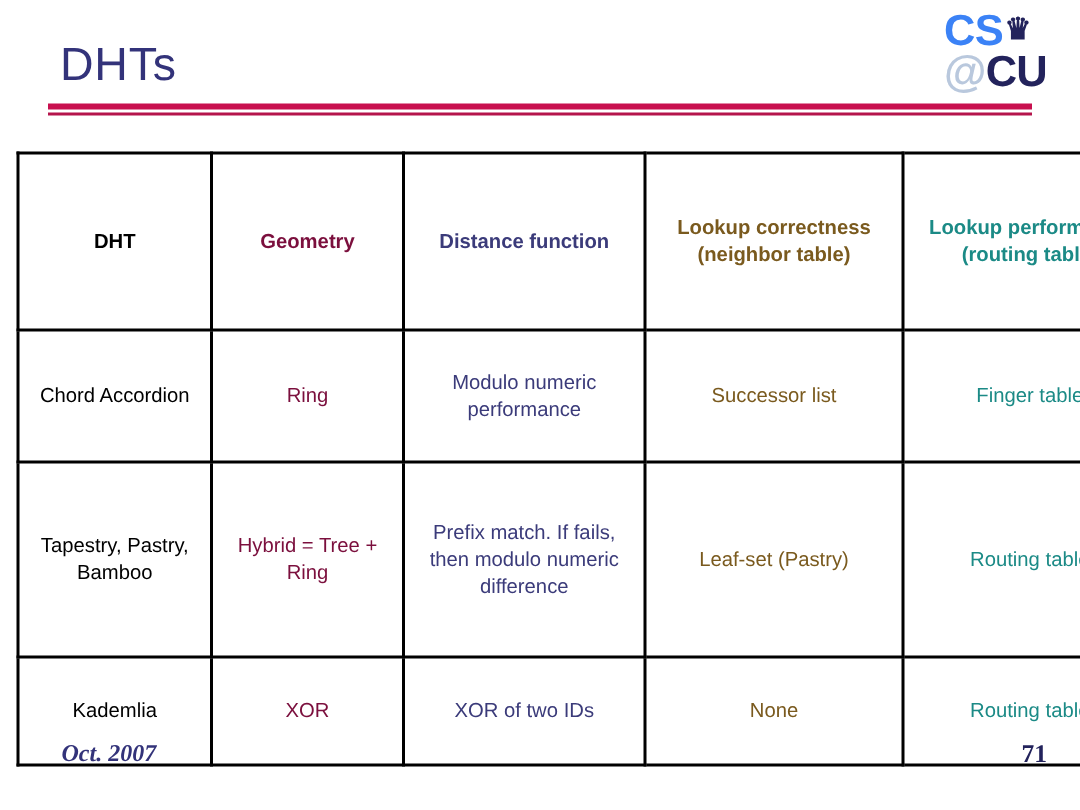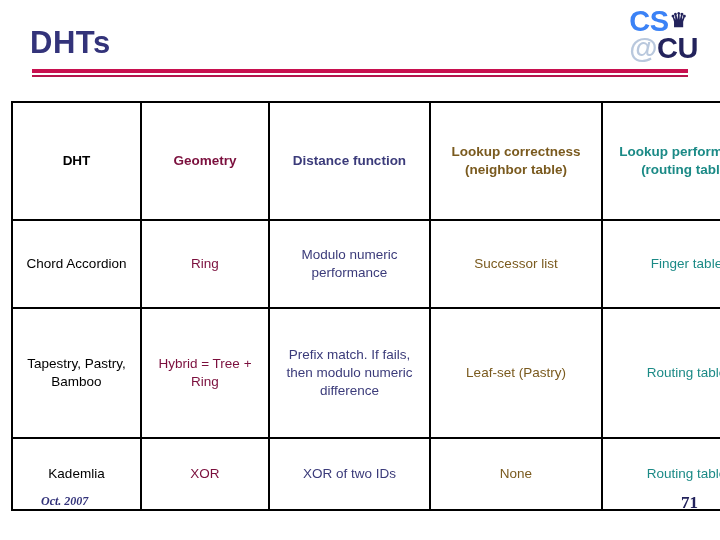--- a/index.html
+++ b/index.html
@@ -12,24 +12,24 @@
     height: 540px;
     position: relative;
     overflow: hidden;
     font-family: "Liberation Sans", sans-serif;
     -webkit-font-smoothing: antialiased;
   }
 
   
   #slide-title {
     position: absolute;
-    left: 30px;
+    left: 40px;
     top: 27px;
     font-size: 31px;
-    font-weight: 700;
+    font-weight: 400;
     letter-spacing: 0.5px;
     color: #33337a;
     line-height: 1;
     white-space: nowrap;
   }
 
   
   #logo {
     position: absolute;
     right: 22px;
@@ -123,21 +123,21 @@
   .c-perf { color: #1b8a86; }
 
   
   #footer-date {
     position: absolute;
     left: 41px;
     top: 494px;
     font-family: "Liberation Serif", serif;
     font-style: italic;
     font-weight: 700;
-    font-size: 12px;
+    font-size: 16px;
     color: #33337a;
     white-space: nowrap;
   }
   #footer-page {
     position: absolute;
     right: 22px;
     top: 493px;
     font-family: "Liberation Serif", serif;
     font-weight: 700;
     font-size: 17px;

